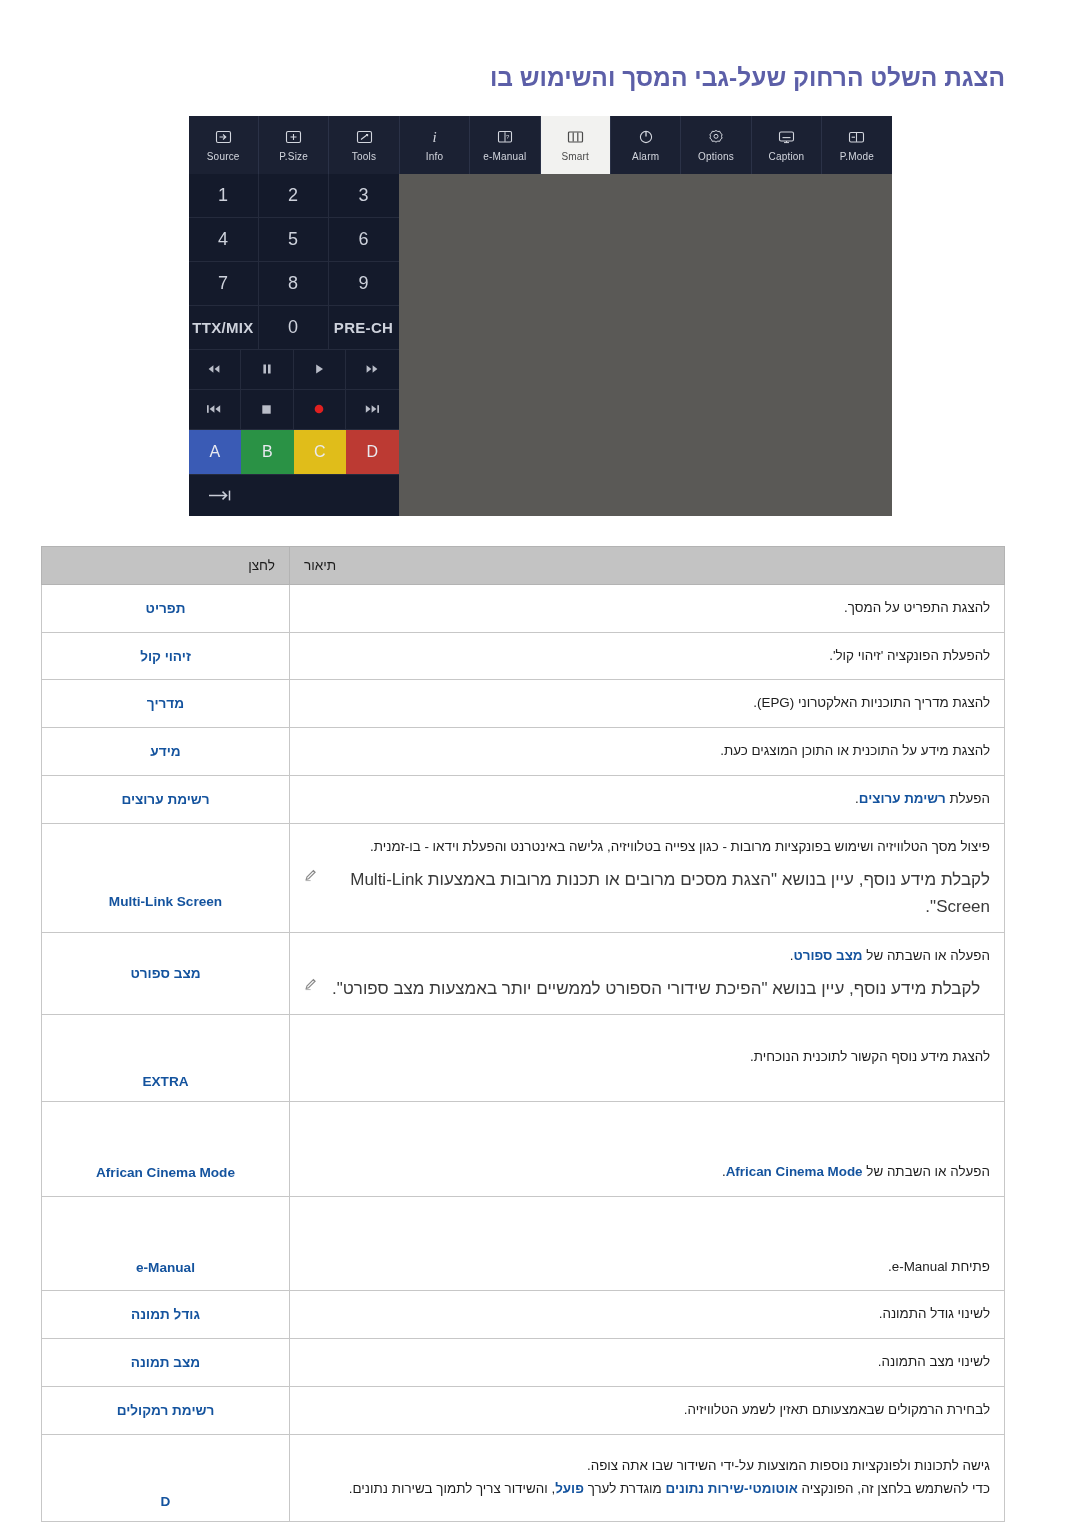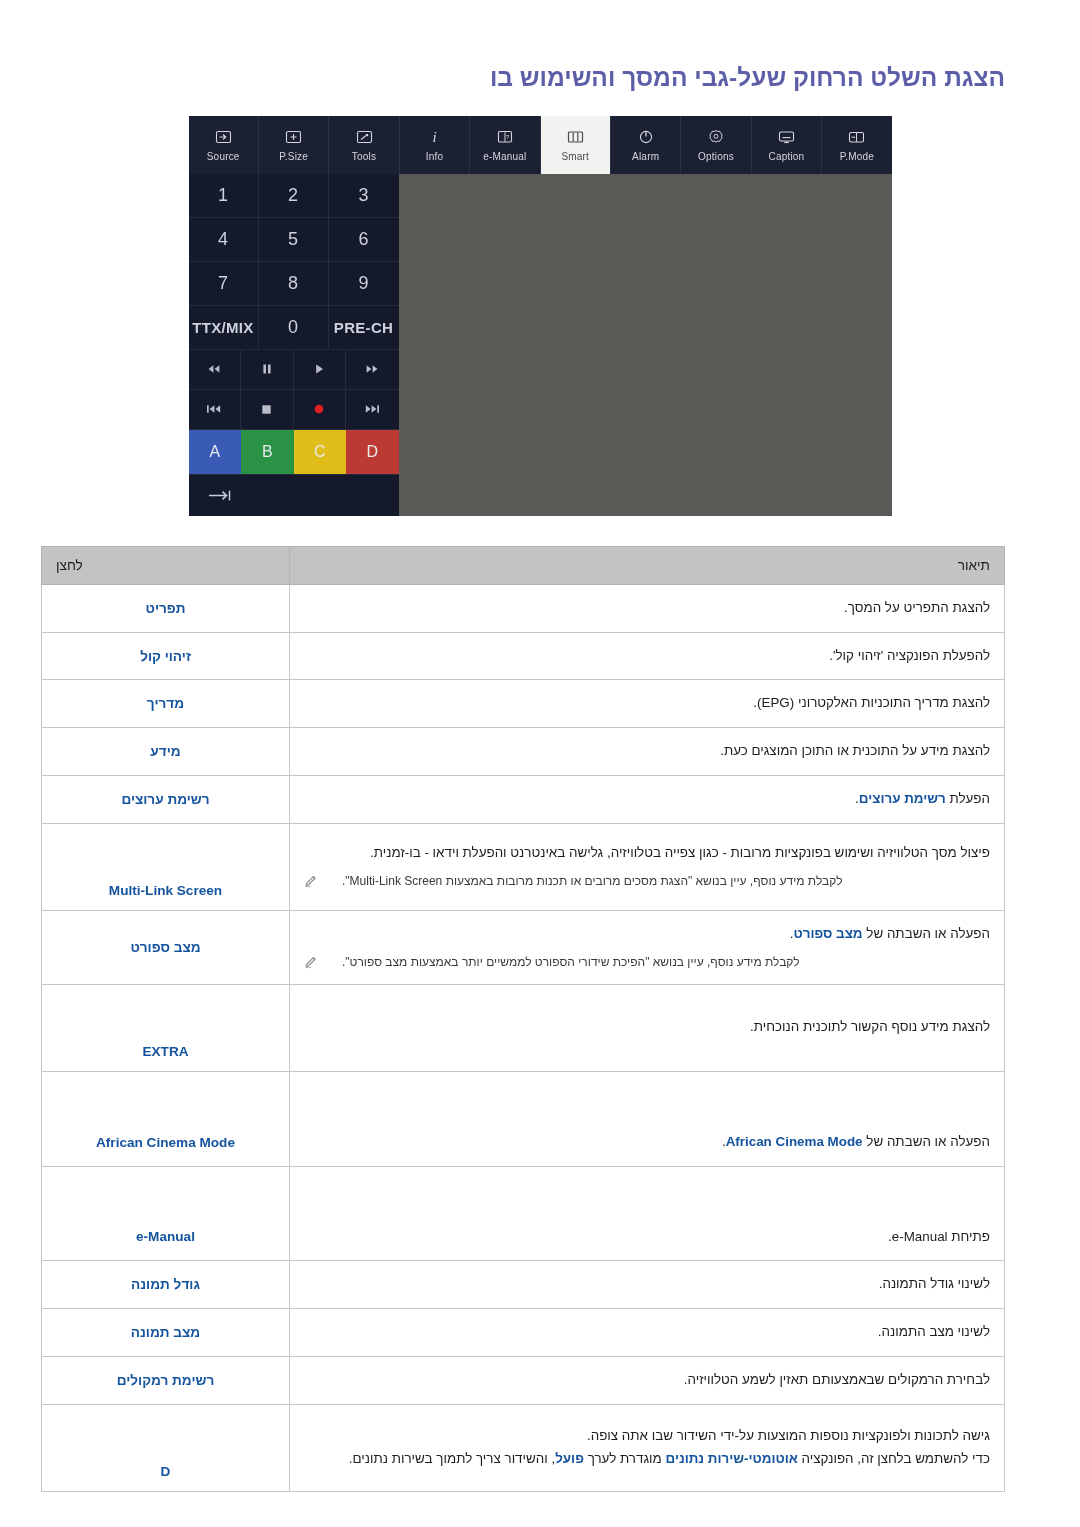--- a/index.html
+++ b/index.html
@@ -187,22 +187,22 @@
     box-sizing: border-box;
   }
   table.btn-table thead th {
     background: #c3c3c3;
     font-weight: normal;
     color: #1d1d1d;
     font-size: 13.6px;
     padding: 11px 14px;
     border-color: #b3b3b3;
   }
-  th.col-desc { width: 715px; text-align: right; margin-top: 48px; }
-  th.col-btn  { width: 248px; text-align: left; }
+  th.col-desc { width: 715px; text-align: left; margin-top: 48px; }
+  th.col-btn  { width: 248px; text-align: right; }
   td.desc {
     text-align: right;
     line-height: 1.7;
     color: #1d1d1d;
   }
   td.btn {
     text-align: center;
     color: #14539e;
     font-weight: bold;
     font-size: 13.6px;
@@ -210,23 +210,23 @@
   }
   td.btn .ltr { font-weight: bold; }
   .hl {
     color: #14539e;
     font-weight: bold;
   }
   .note {
     display: flex;
     align-items: flex-start;
     justify-content: flex-start;
-    gap: 24px;
+    gap: 14px;
     margin-top: 7px;
-    font-size: 12px;
+    font-size: 17px;
     color: #3a3a3a;
     line-height: 1.6;
     flex-direction: row-reverse;
   }
   .note .pencil {
     flex: 0 0 auto;
     margin-top: 2px;
   }
   .note .pencil svg { display: block; }
   .note .ntext { text-align: right; }

